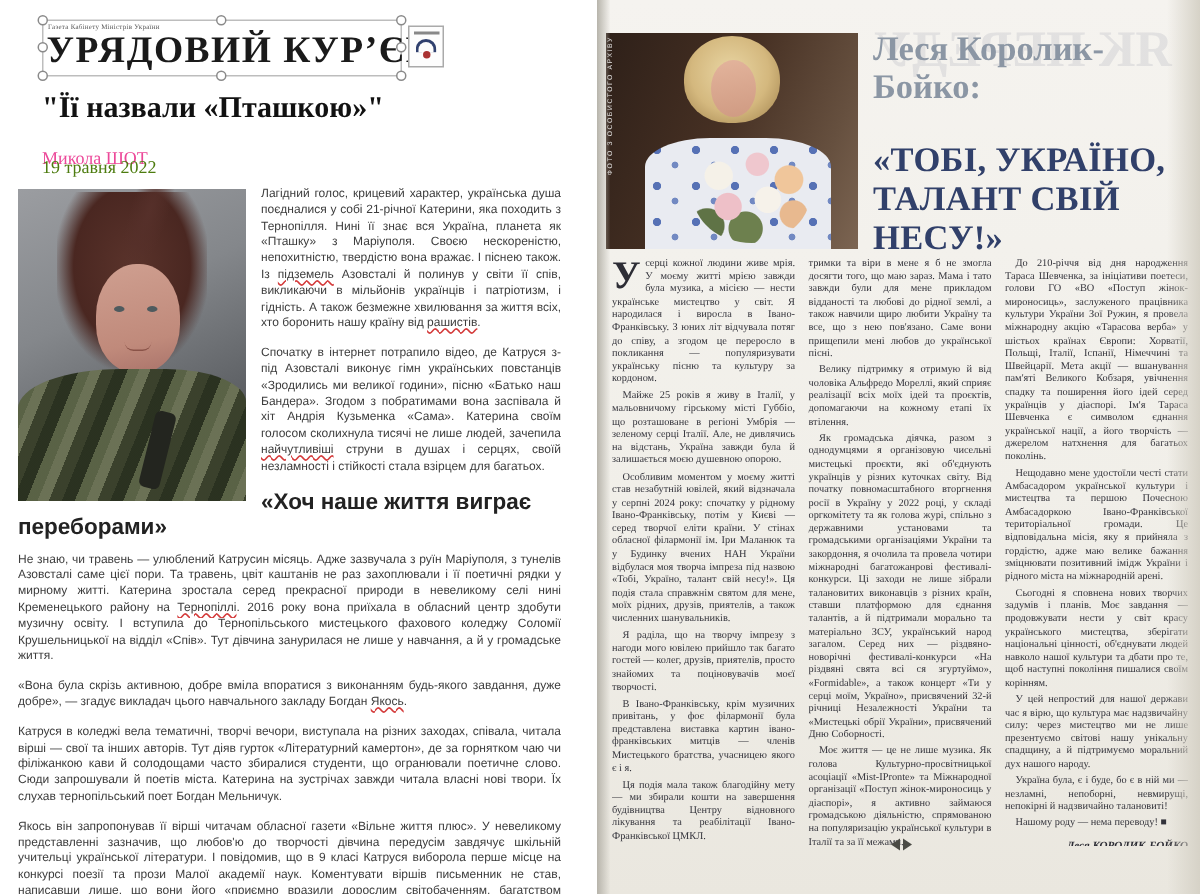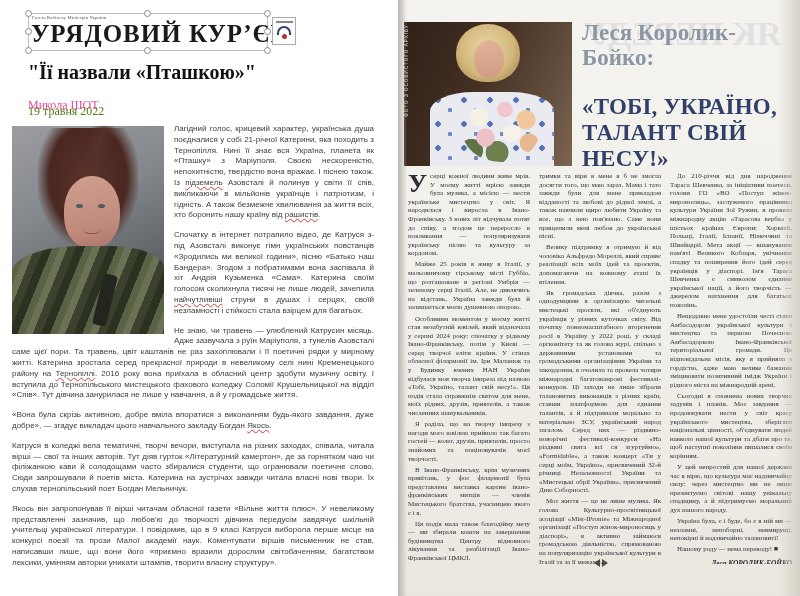--- a/index.html
+++ b/index.html
@@ -138,20 +138,21 @@
             <span class="eye e2"></span>
             <span class="mouth"></span>
         </span>
         <span class="camo"></span>
         <span class="strap"></span>
       </div>
       <div>
           <p>Лагідний голос, крицевий характер, українська душа поєдналися у собі 21-річної Катерини, яка походить з Тернопілля. Нині її знає вся Україна, планета як «Пташку» з Маріуполя. Своєю нескореністю, непохитністю, твердістю вона вражає. І піснею також. Із <span class="sp">підземель</span> Азовсталі й полинув у світи її спів, викликаючи в мільйонів українців і патріотизм, і гідність. А також безмежне хвилювання за життя всіх, хто боронить нашу країну від <span class="sp">рашистів</span>.</p>
           <p>Спочатку в інтернет потрапило відео, де Катруся з-під Азовсталі виконує гімн українських повстанців «Зродились ми великої години», пісню «Батько наш Бандера». Згодом з побратимами вона заспівала й хіт Андрія Кузьменка «Сама». Катерина своїм голосом сколихнула тисячі не лише людей, зачепила <span class="sp">найчутливіші</span> струни в душах і серцях, своїй незламності і стійкості стала взірцем для багатьох.</p>
         </div>
+      <h2 class="subhead-l">«Хоч наше життя виграє переборами»</h2>
       <div>
           <p>Не знаю, чи травень — улюблений Катрусин місяць. Адже зазвучала з руїн Маріуполя, з тунелів Азовсталі саме цієї пори. Та травень, цвіт каштанів не раз захоплювали і її поетичні рядки у мирному житті. Катерина зростала серед прекрасної природи в невеликому селі нині Кременецького району на <span class="sp">Тернопіллі</span>. 2016 року вона приїхала в обласний центр здобути музичну освіту. І вступила до Тернопільського мистецького фахового коледжу Соломії Крушельницької на відділ «Спів». Тут дівчина занурилася не лише у навчання, а й у громадське життя.</p>
           <p>«Вона була скрізь активною, добре вміла впоратися з виконанням будь-якого завдання, дуже добре», — згадує викладач цього навчального закладу Богдан <span class="sp">Якось</span>.</p>
           <p>Катруся в коледжі вела тематичні, творчі вечори, виступала на різних заходах, співала, читала вірші — свої та інших авторів. Тут діяв гурток «Літературний камертон», де за горнятком чаю чи філіжанкою кави й солодощами часто збиралися студенти, що огранювали поетичне слово. Сюди запрошували й поетів міста. Катерина на зустрічах завжди читала власні нові твори. Їх слухав тернопільський поет Богдан Мельничук.</p>
           <p>Якось він запропонував її вірші читачам обласної газети «Вільне життя плюс». У невеликому представленні зазначив, що любов'ю до творчості дівчина передусім завдячує шкільній учительці української літератури. І повідомив, що в 9 класі Катруся виборола перше місце на конкурсі поезії та прози Малої академії наук. Коментувати віршів письменник не став, написавши лише, що вони його «приємно вразили дорослим світобаченням, багатством лексики, умінням авторки уникати штампів, творити власну структуру».</p>
         </div>
     </div>
   </div>
 
   <div class="page-right">

